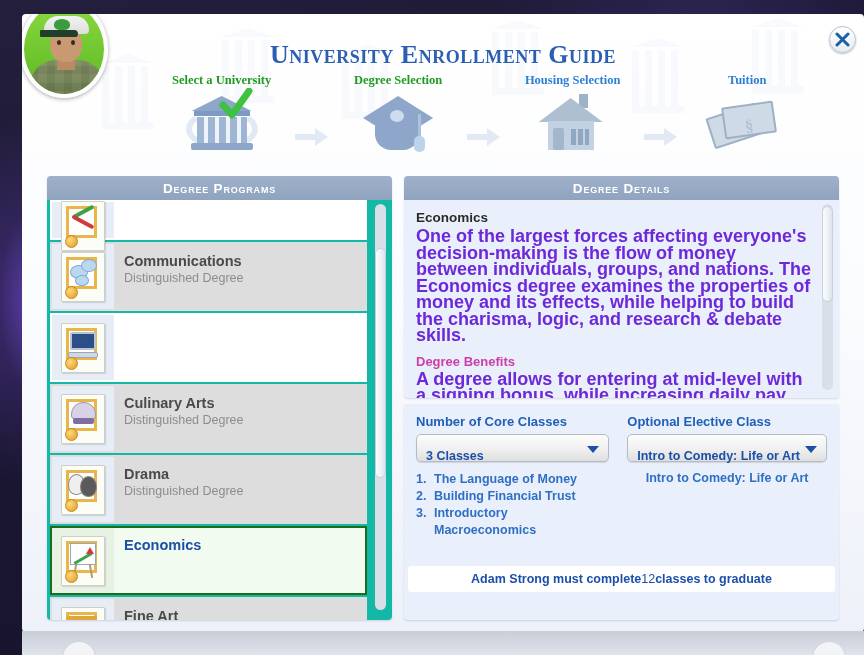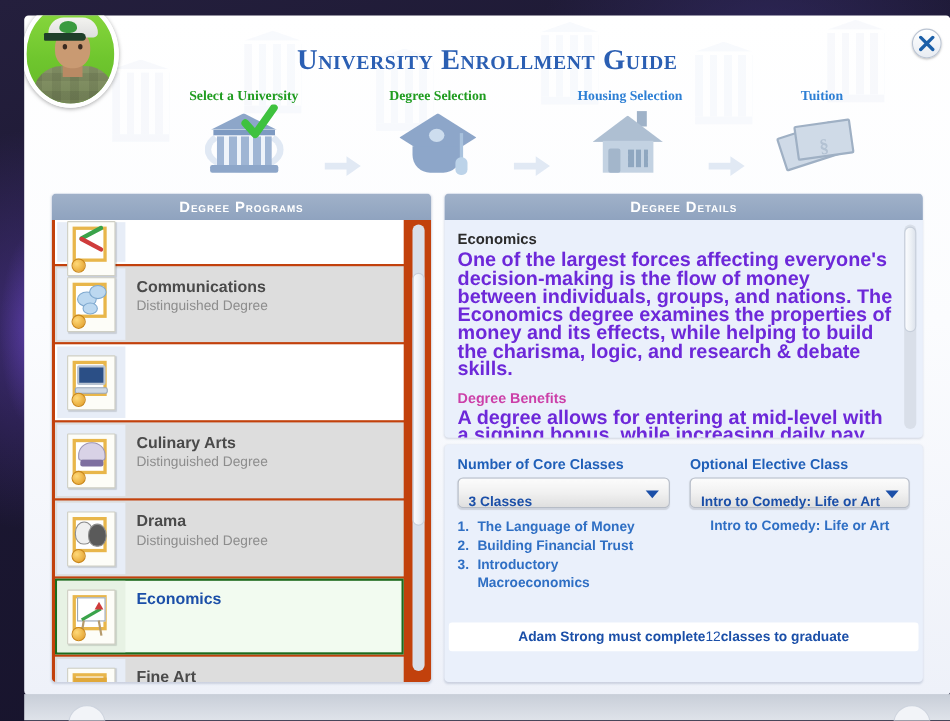--- a/index.html
+++ b/index.html
@@ -166,21 +166,21 @@
     z-index: 50;
   }
   #close-button svg { display: block; margin: 5px auto; }
 
   
   #stepper {
     position: absolute;
     left: 150px; top: 52px;
     width: 620px; height: 95px;
     display: flex;
-    align-items: flex-end;
+    align-items: center;
     gap: 24px;
   }
   .step {
     position: relative;
     width: 120px;
     text-align: center;
   }
   .step-label {
     font-size: 12.5px;
     font-weight: bold;
@@ -359,21 +359,21 @@
   
   #degree-programs-panel {
     left: 25px; top: 12px;
     width: 345px; height: 444px;
     background: #eef2fa;
   }
   #degree-list {
     position: relative;
     height: 420px;
     overflow: hidden;
-    background: #c2410c;
+    background: #14b8a6;
     padding-right: 22px;
   }
   .degree-item {
     display: flex;
     align-items: stretch;
     height: 69px;
     margin: 0 3px 2px 3px;
     background: #dddddd;
     cursor: pointer;
     border: 2px solid transparent;

